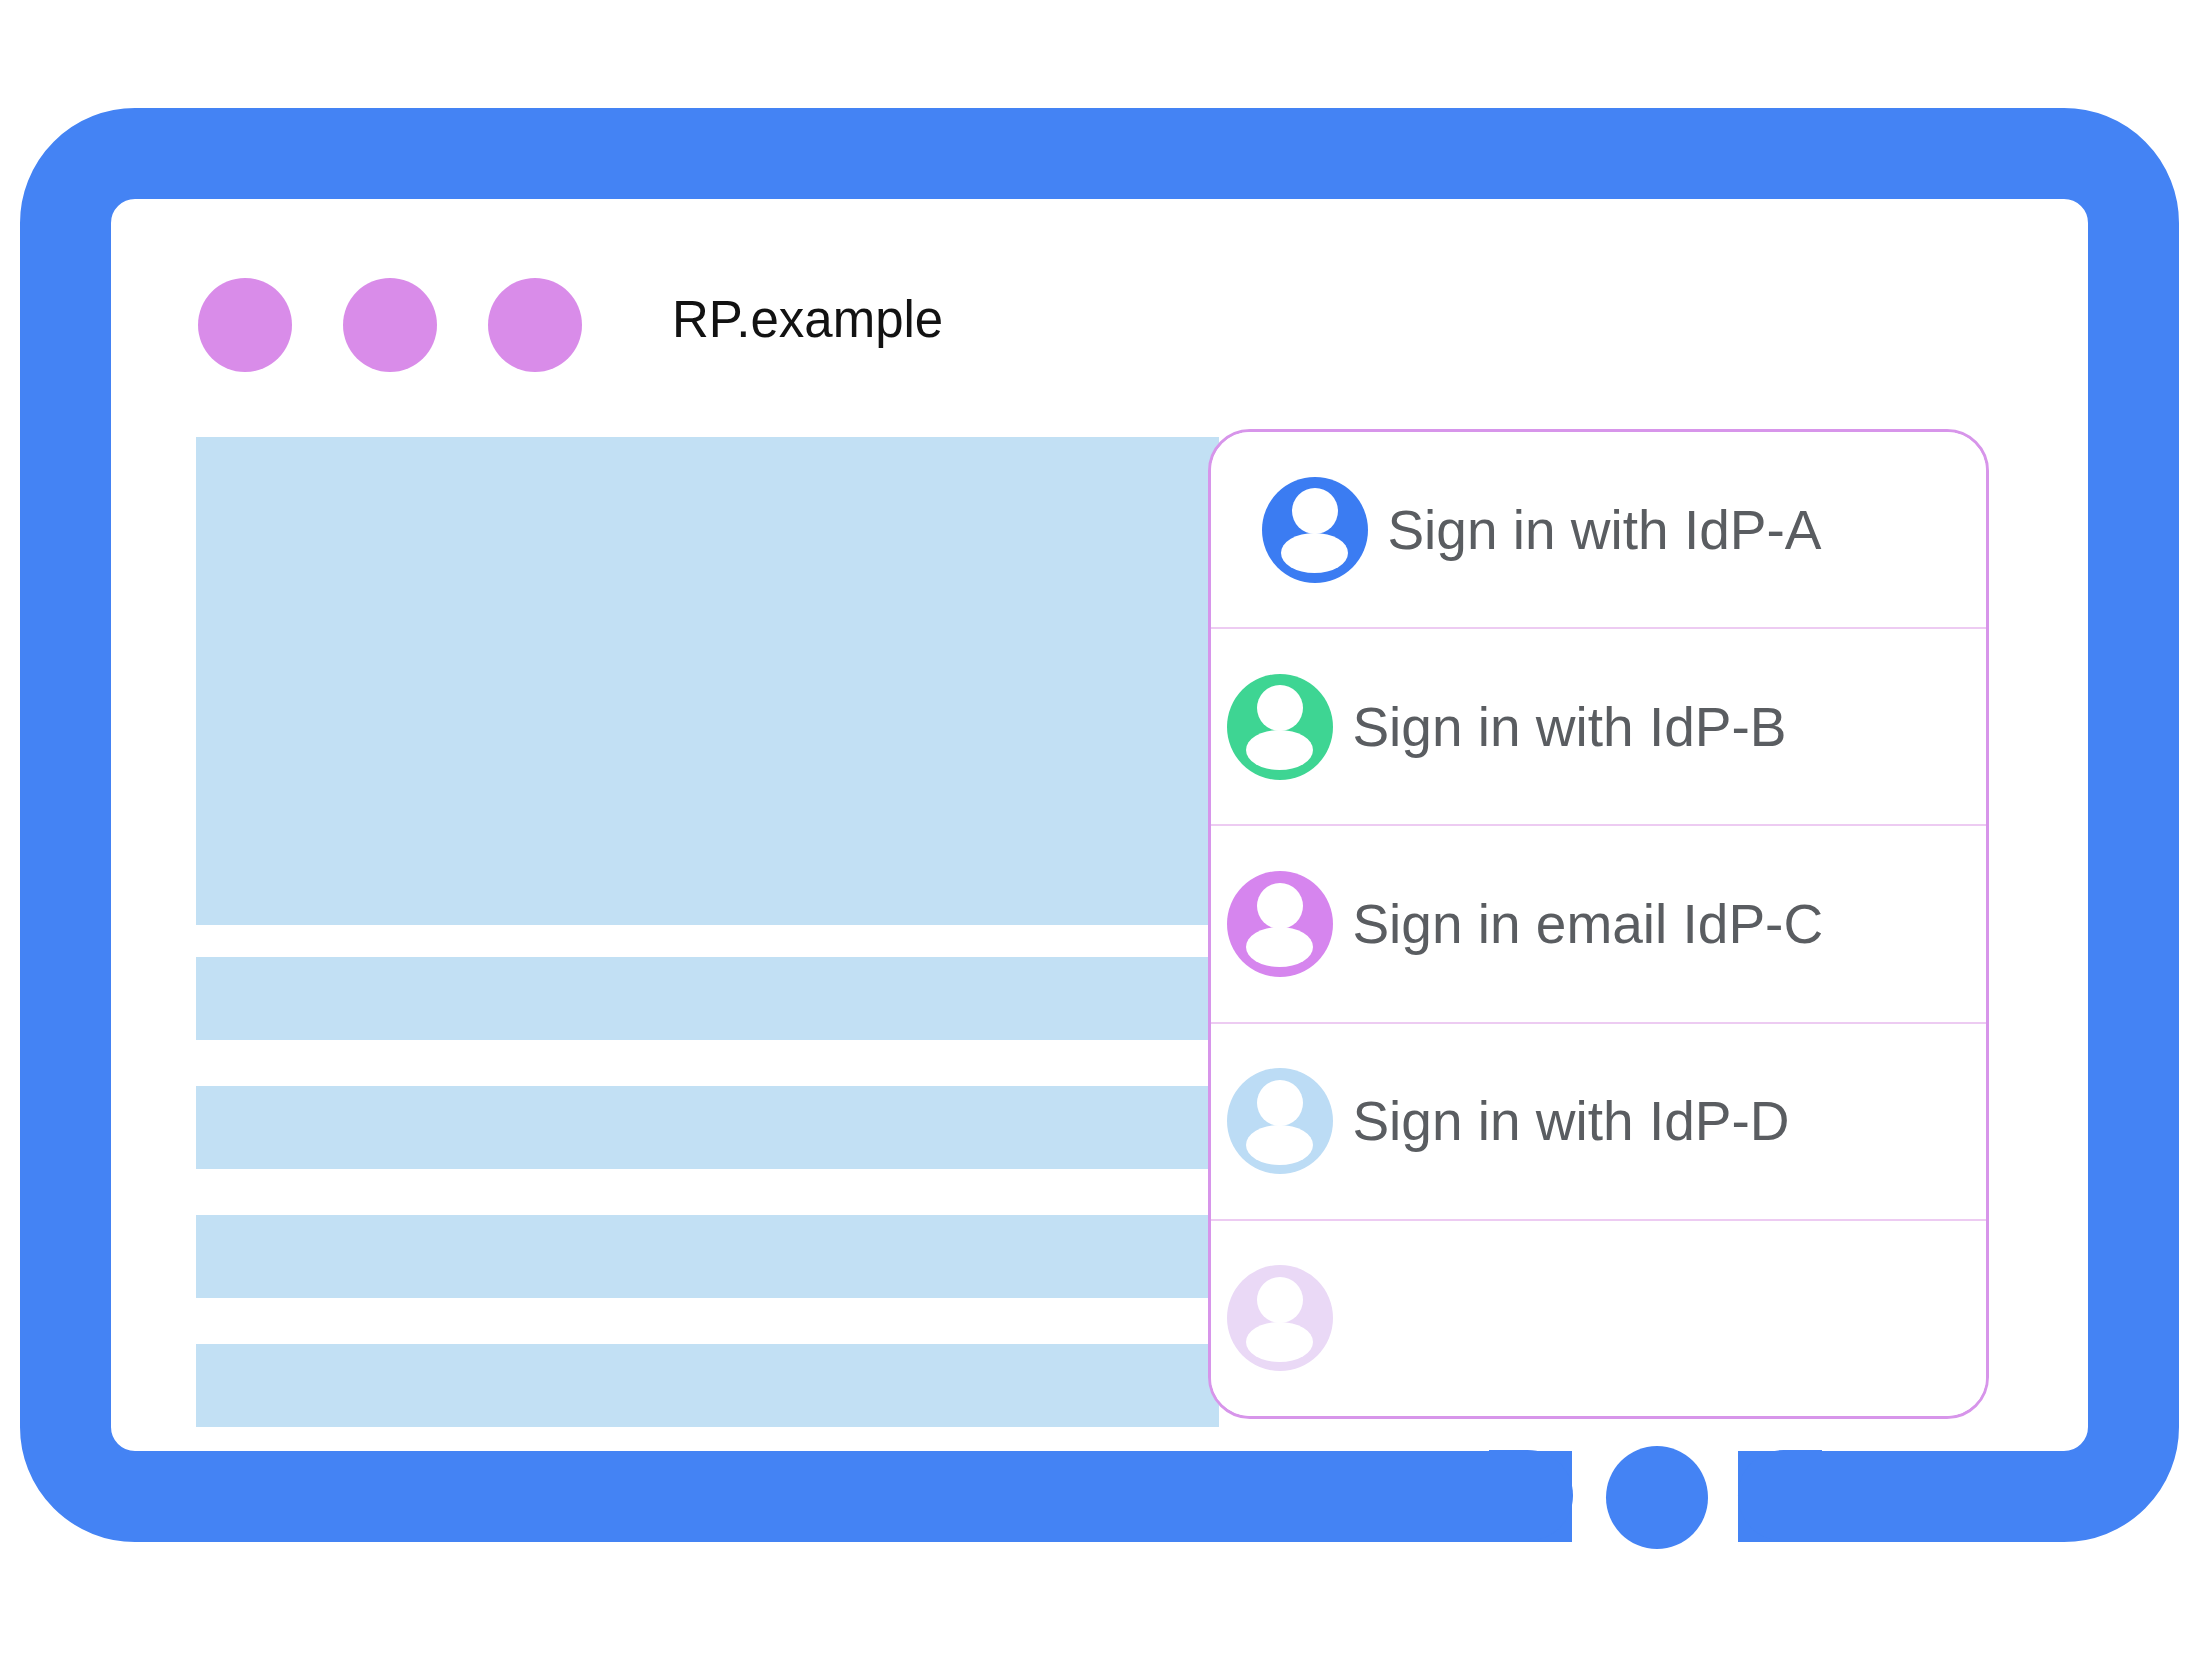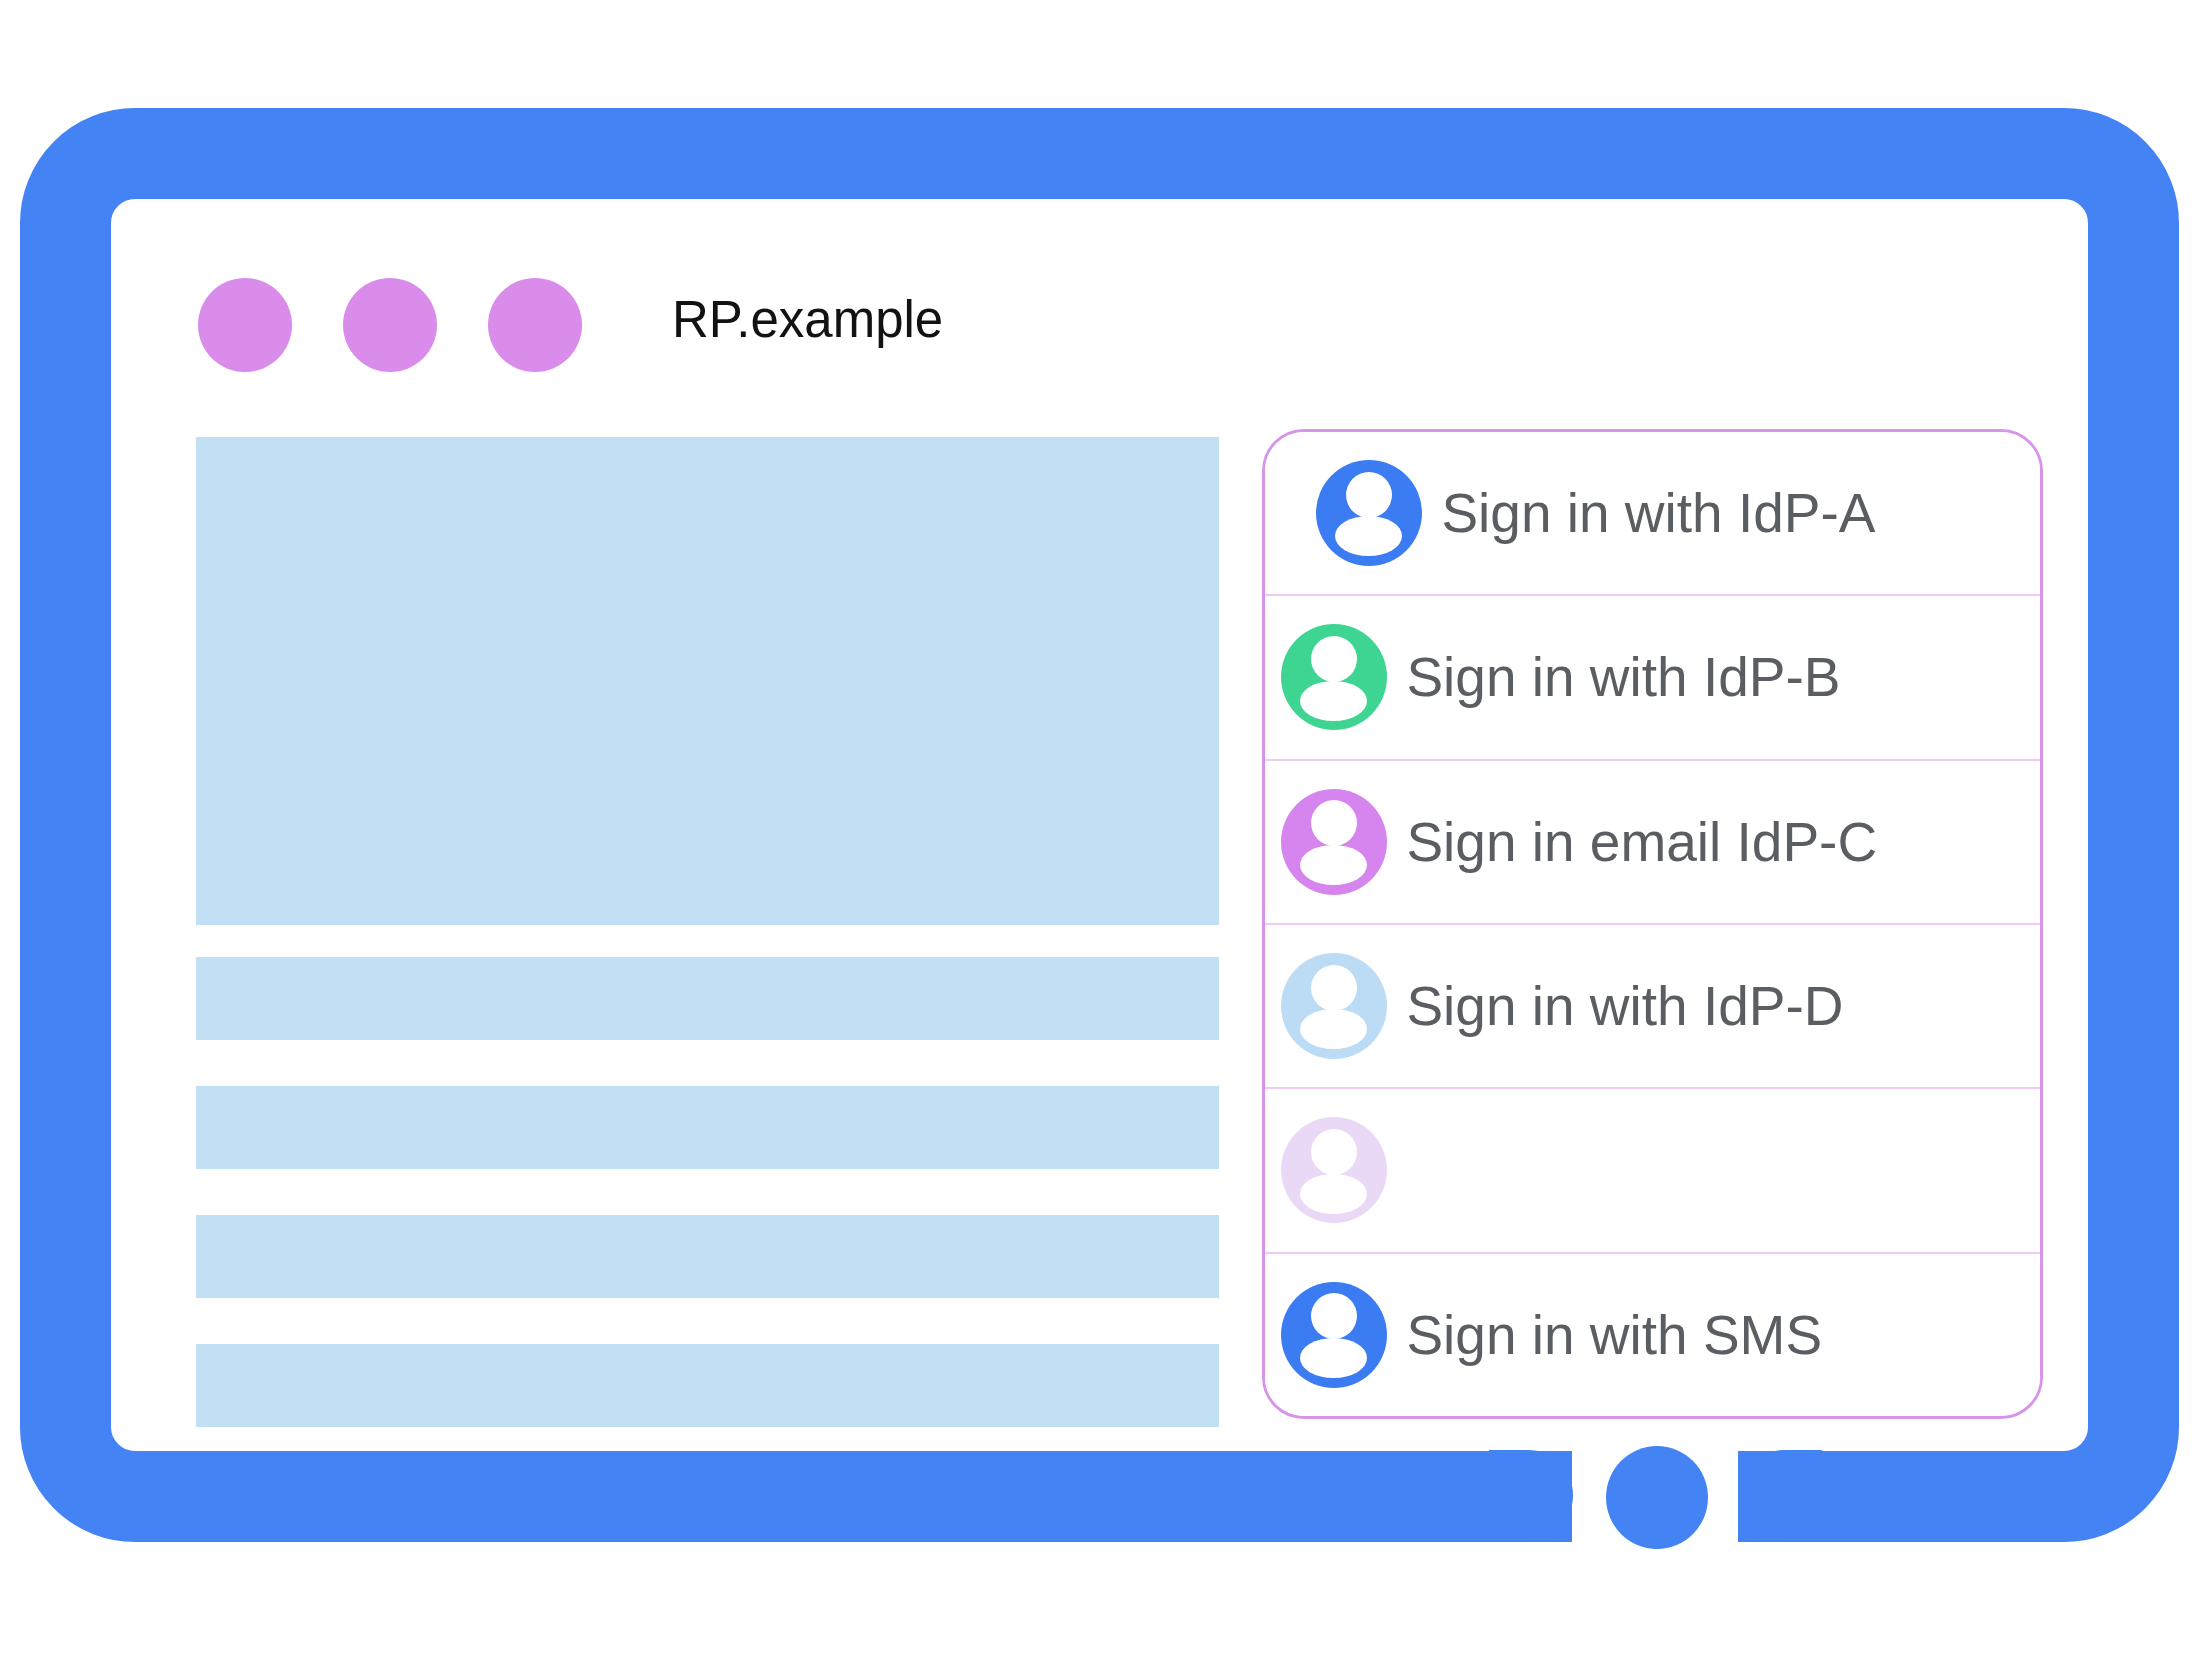--- a/index.html
+++ b/index.html
@@ -21,21 +21,21 @@
 
   
   .ph{position:absolute;left:196px;width:1023px;background:var(--placeholder,#c2e0f4);}
   .ph-hero{top:437px;height:488px;}
   .ph-b1{top:957px;height:83px;}
   .ph-b2{top:1086px;height:83px;}
   .ph-b3{top:1215px;height:83px;}
   .ph-b4{top:1344px;height:83px;}
 
   
-  .panel{position:absolute;left:1262px;top:429px;width:781px;height:990px;box-sizing:border-box;
+  .panel{position:absolute;left:1208px;top:429px;width:781px;height:990px;box-sizing:border-box;
          border:3.5px solid var(--panel_border,#d795ea);border-radius:42px;background:#ffffff;
          display:flex;flex-direction:column;overflow:hidden;}
   .row{flex:1 1 0;display:flex;align-items:center;padding-left:51px;box-sizing:border-box;cursor:pointer;background:#fff;}
   .row + .row{border-top:2.6px solid var(--panel_divider,#edcbf2);padding-left:16px;}
   .avatar{width:106px;height:106px;border-radius:50%;position:relative;flex:none;}
   .avatar .head{position:absolute;left:50%;top:11.5px;width:46px;height:46px;margin-left:-23px;border-radius:50%;background:#ffffff;}
   .avatar .torso{position:absolute;left:50%;bottom:9.7px;width:67px;height:40px;margin-left:-34px;border-radius:50%;background:#ffffff;}
   .row .label{margin-left:19.4px;font-size:55px;font-weight:500;color:var(--label_text,#5a5d61);white-space:nowrap;}
 </style>
 </head>
@@ -95,23 +95,16 @@
     </div>
 
 
     <div class="row">
       <span class="avatar" style="background-color: rgb(234, 217, 246);">
         <span class="head"></span>
         <span class="torso"></span>
       </span>
     </div>
 
-    <div class="row">
-      <span class="avatar" style="background-color: rgb(59, 124, 242);">
-        <span class="head"></span>
-        <span class="torso"></span>
-      </span>
-      <span class="label">Sign in with SMS</span>
-    </div>
 
   </div>
 </div>
 
 
 </body></html>

